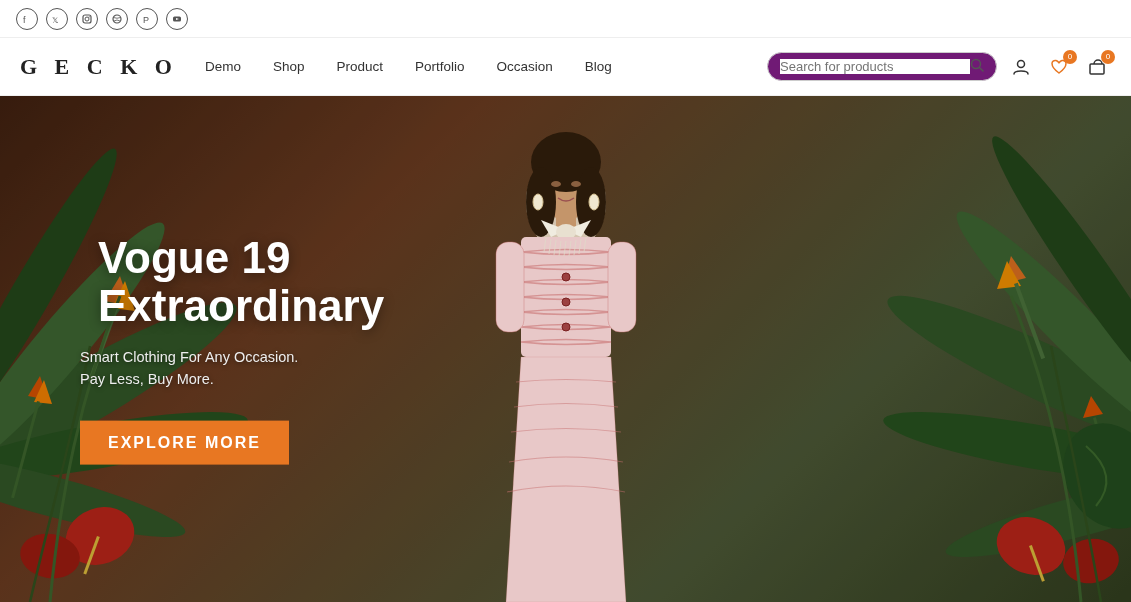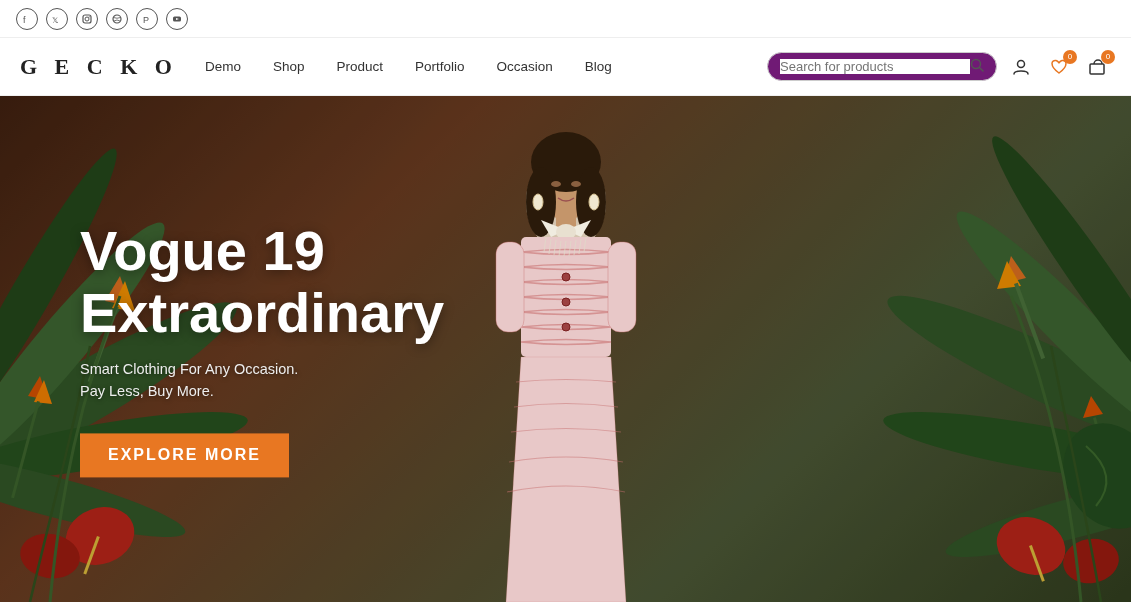--- a/index.html
+++ b/index.html
@@ -160,25 +160,26 @@
     }
     .hero-content {
       position: absolute;
       left: 80px;
       top: 50%;
       transform: translateY(-50%);
       color: #fff;
       z-index: 10;
     }
     .hero-title {
-      font-size: 56px;
+      font-size: 44px;
       font-weight: 800;
       line-height: 1.1;
       margin-bottom: 18px;
       text-shadow: 0 2px 12px rgba(0,0,0,0.4);
+      margin-left: 18px;
     }
     .hero-subtitle {
       font-size: 14.5px;
       color: #eee;
       margin-bottom: 6px;
       font-weight: 400;
       text-shadow: 0 1px 4px rgba(0,0,0,0.5);
     }
     .hero-cta {
       margin-top: 28px;

